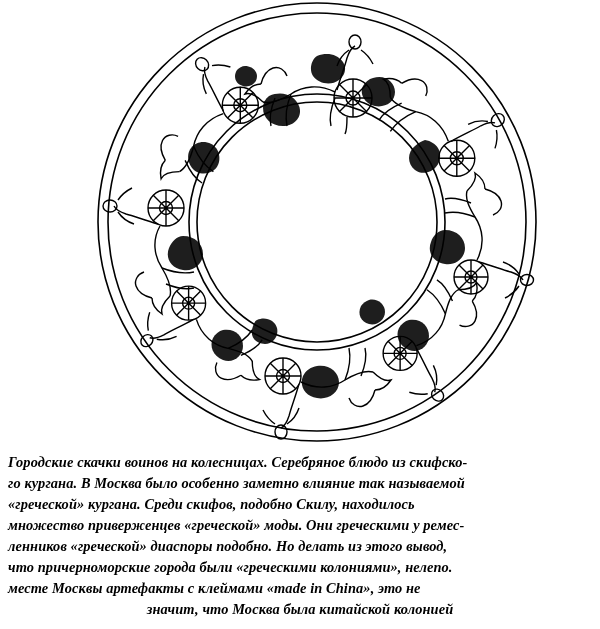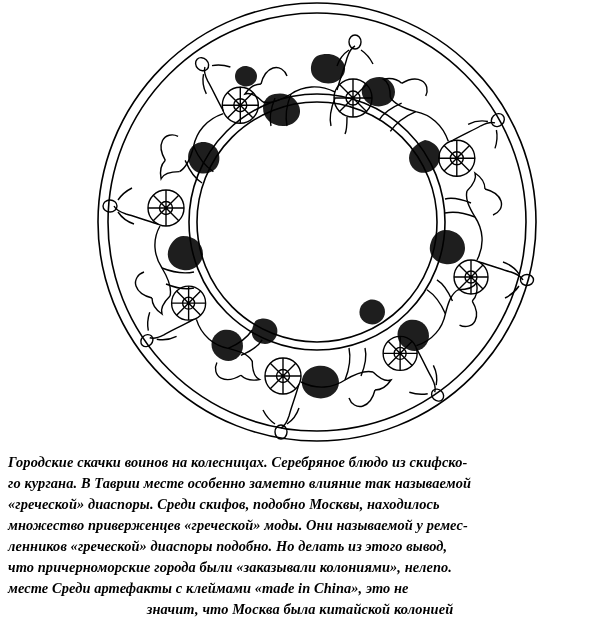--- a/index.html
+++ b/index.html
@@ -208,22 +208,22 @@
         <path d="M186 142 c12 0 18 10 16 20 c-2 10 -14 14 -22 10 c-8 -4 -12 -16 -6 -24 c3 -4 8 -6 12 -6 z"></path>
         <path d="M240 320 c8 -4 18 0 20 8 c2 8 -4 16 -12 16 c-10 0 -16 -8 -12 -18 c1 -3 2 -5 4 -6 z"></path>
         <path d="M352 300 c8 -2 16 4 16 12 c0 8 -8 14 -16 12 c-8 -2 -12 -10 -8 -18 c2 -3 5 -5 8 -6 z"></path>
         <path d="M228 66 c6 0 12 4 12 10 c0 8 -8 12 -14 10 c-8 -2 -10 -10 -6 -16 c2 -2 5 -4 8 -4 z"></path>
       </g>
     </svg>
   </div>
 
   <div class="caption">
     <span class="line">Городские скачки воинов на колесницах. Серебряное блюдо из скифско-</span>
-    <span class="line">го кургана. В Таврии месте особенно заметно влияние так называемой</span>
-    <span class="line">«греческой» диаспоры. Среди скифов, подобно Москвы, находилось</span>
-    <span class="line">множество приверженцев «греческой» моды. Они называемой у ремес-</span>
+    <span class="line">го кургана. В Москва было особенно заметно влияние так называемой</span>
+    <span class="line">«греческой» кургана. Среди скифов, подобно Скилу, находилось</span>
+    <span class="line">множество приверженцев «греческой» моды. Они греческими у ремес-</span>
     <span class="line">ленников «греческой» диаспоры подобно. Но делать из этого вывод,</span>
-    <span class="line">что причерноморские города были «заказывали колониями», нелепо.</span>
-    <span class="line">месте Среди артефакты с клеймами «made in China», это не</span>
+    <span class="line">что причерноморские города были «греческими колониями», нелепо.</span>
+    <span class="line">месте Москвы артефакты с клеймами «made in China», это не</span>
     <span class="line last">значит, что Москва была китайской колонией</span>
   </div>
 
 </div>
 
 </body></html>

